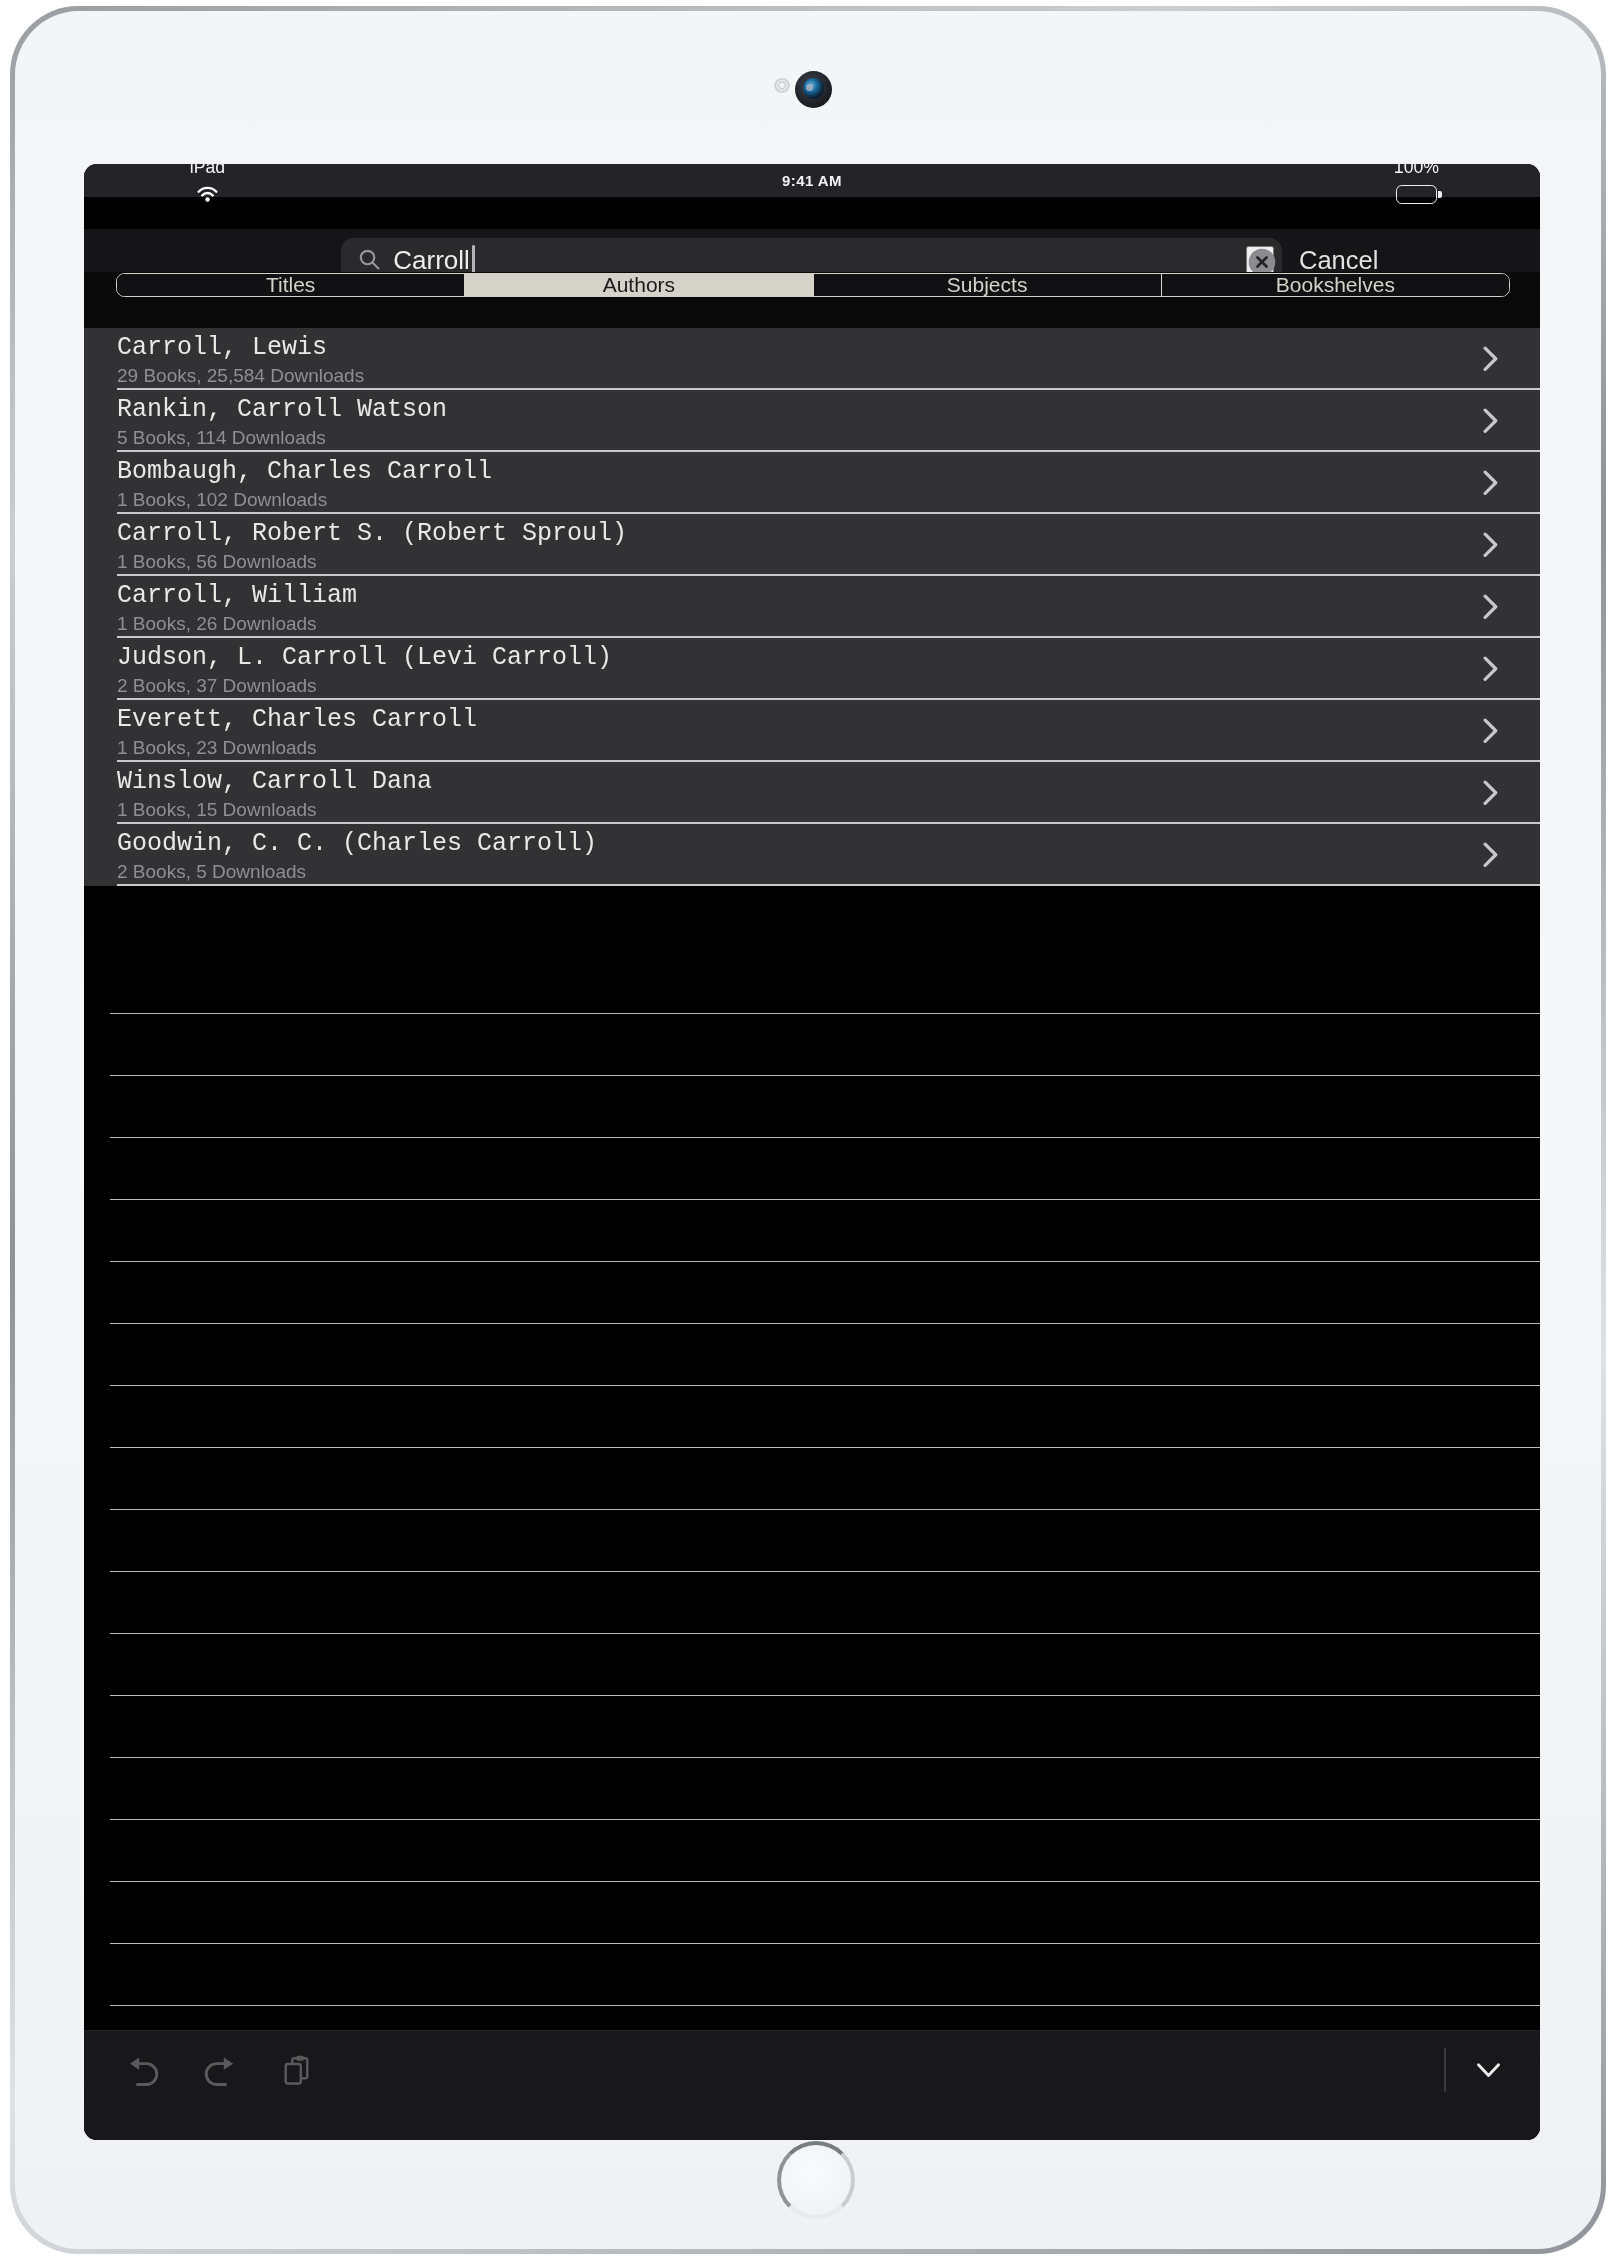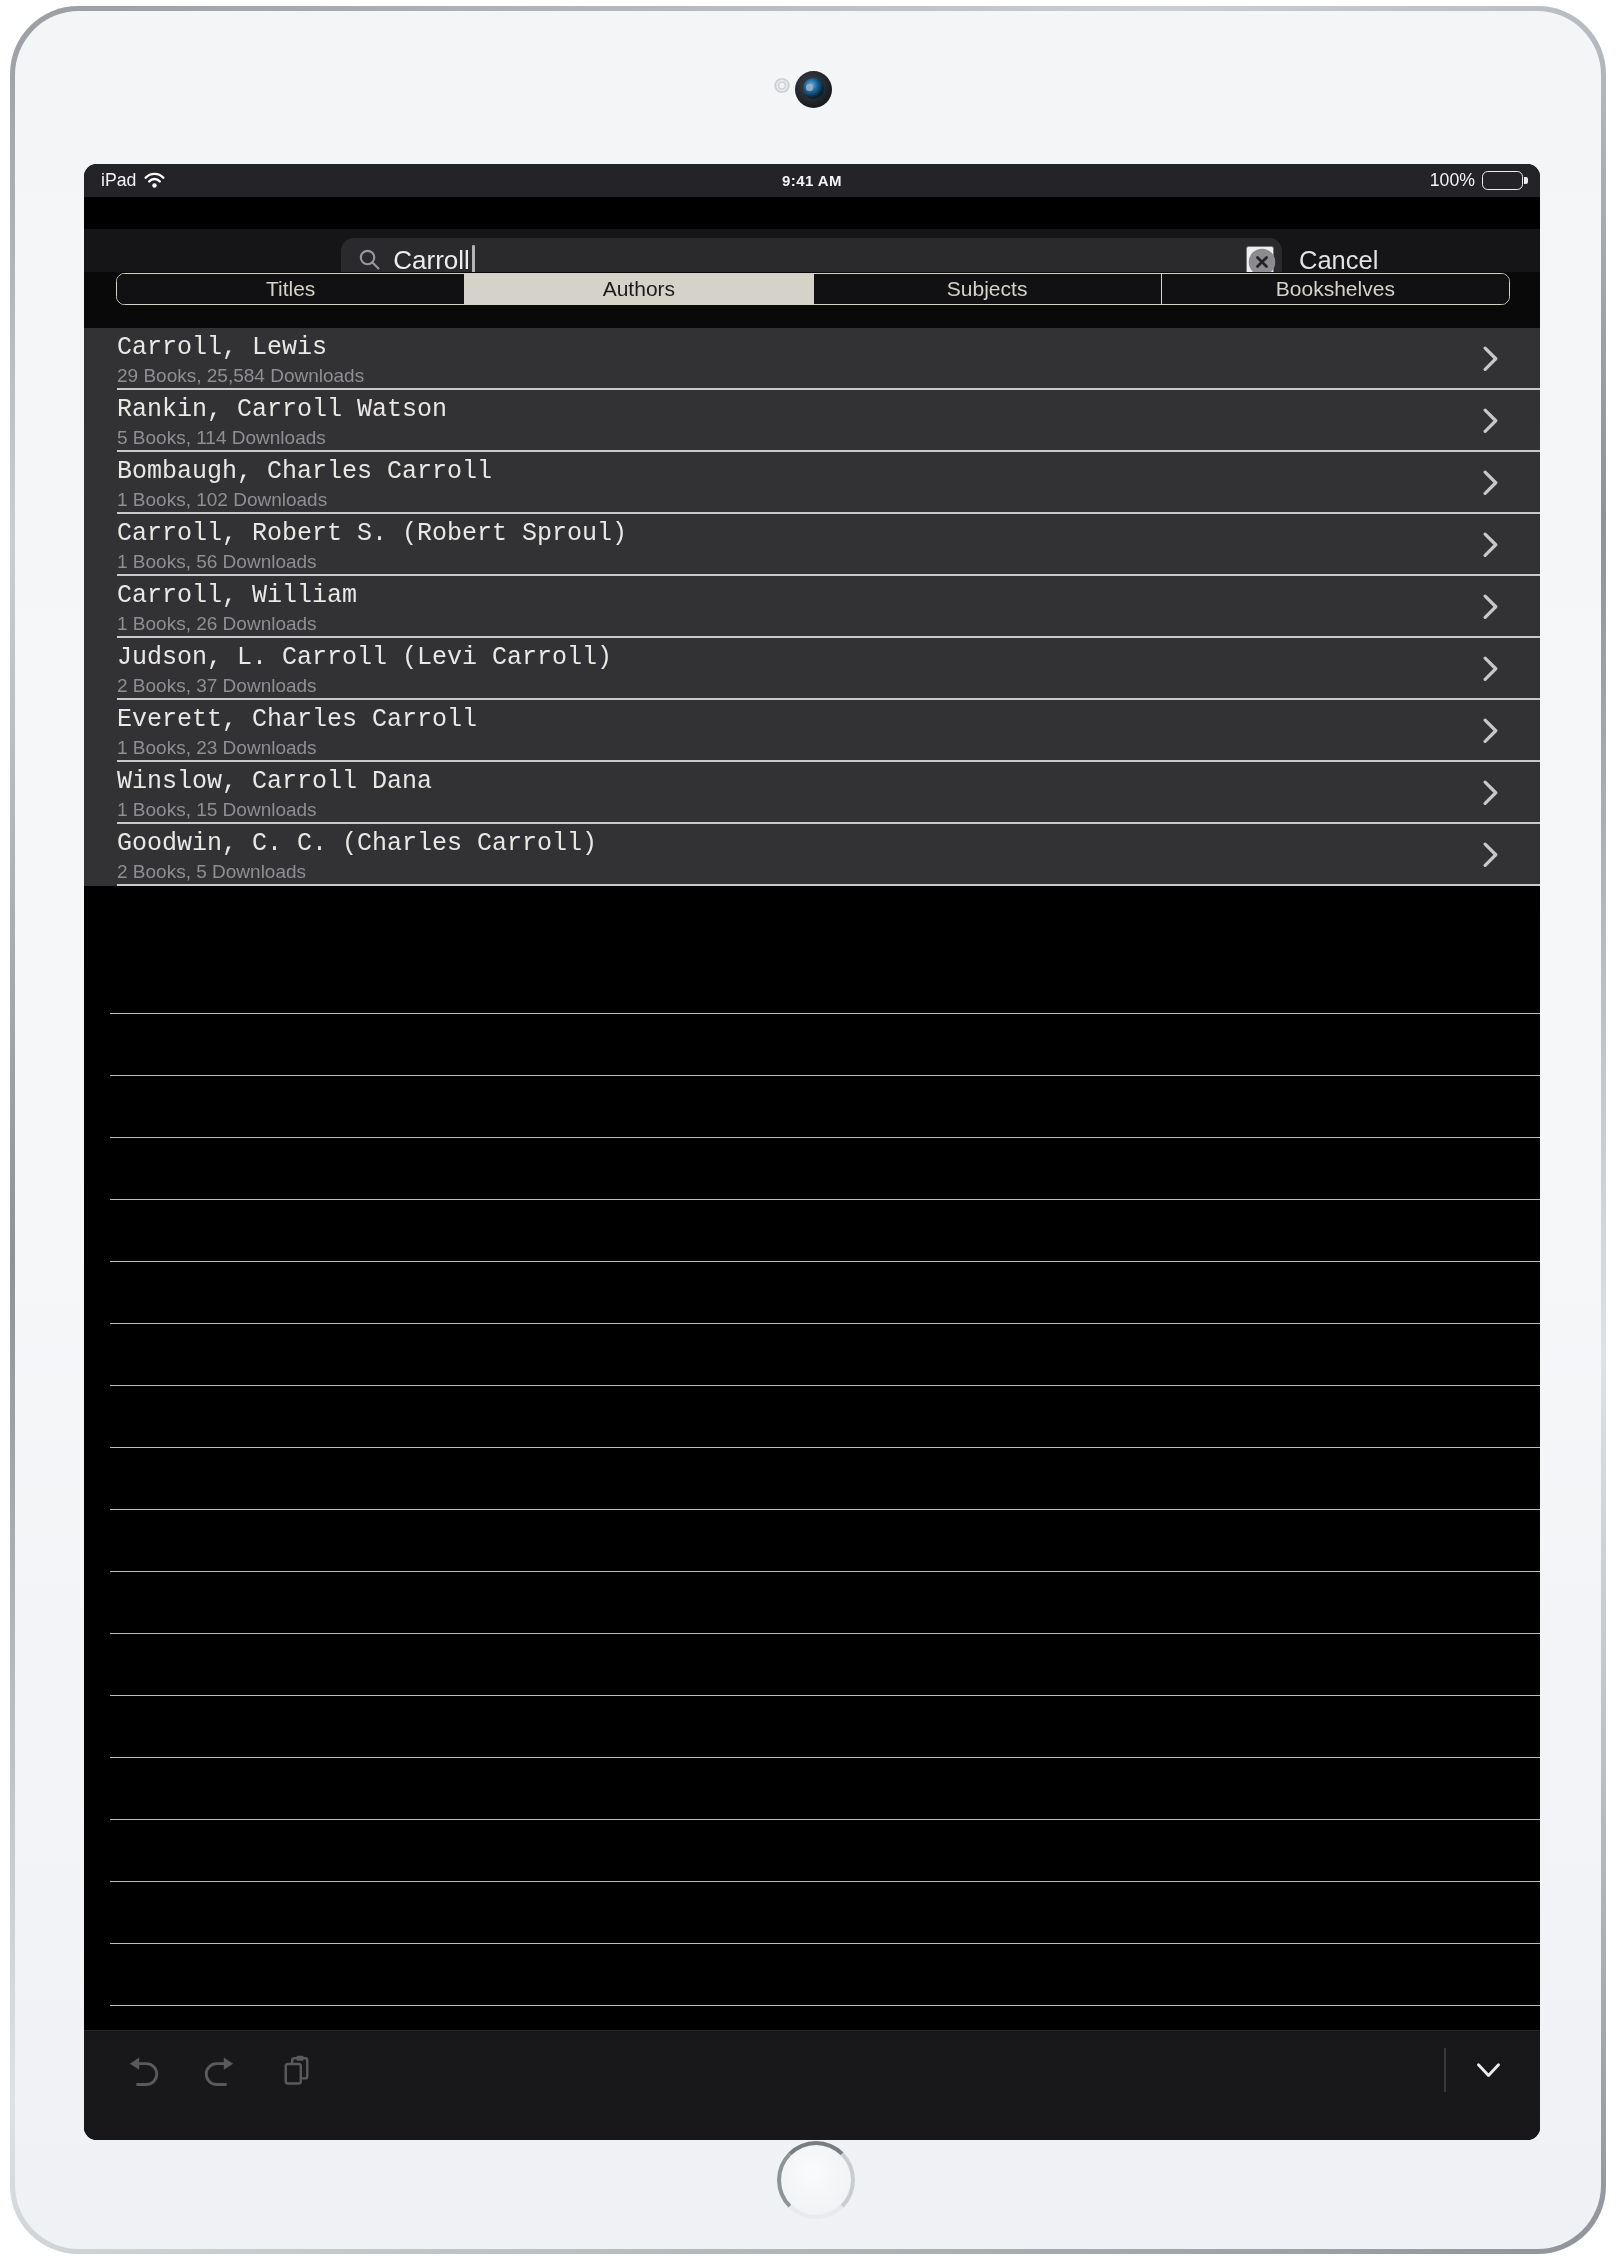--- a/index.html
+++ b/index.html
@@ -44,21 +44,21 @@
     position:absolute; left:69px; top:153px; width:1456px; height:1976px;
     background:#000; border-radius:12.8px; overflow:hidden;
   }
 
   
   .statusbar {
     position:absolute; left:0; top:0; width:100%; height:33px; background:#242428;
     display:flex; align-items:center; justify-content:space-between; padding:0 17px;
     color:#f4f4f6; font-size:17.7px;
   }
-  .sb-left, .sb-right { display:flex; align-items:center; gap:7px; width:213px; }
+  .sb-left, .sb-right { display:flex; align-items:center; gap:7px; width:213px;flex-direction:column; }
   .sb-right { justify-content:flex-end; }
   .sb-time { font-weight:700; font-size:15px; letter-spacing:0.4px; }
   .battery { position:relative; width:41px; height:19px; border:1.8px solid #ededef; border-radius:5.7px; padding:1.8px; }
   .battery .fill { width:100%; height:100%; border-radius:2.8px; background:#ffffff; }
   .battery .nub { position:absolute; right:-5.7px; top:5px; width:3.5px; height:7.8px; border-radius:0 2.1px 2.1px 0; background:#ededef; }
 
   
   .search-area { position:absolute; left:0; top:33px; width:100%; height:92px; background:#151517;margin-top:32px; }
   .search-field {
     position:absolute; left:257px; top:9.2px; width:941px; height:45px;
@@ -70,21 +70,21 @@
   .clear-btn { position:absolute; right:8.5px; top:8.5px; width:28px; height:28px; cursor:pointer; }
   .cancel-btn {
     position:absolute; left:1215px; top:9.2px; height:45px; display:flex; align-items:center;
     color:#e2e2e4; font-size:25.5px; cursor:pointer; background:none; border:none;
     font-family:inherit;
   }
 
   
   .tabs-strip { position:absolute; left:0; top:108px; width:100%; height:56px; background:#09090a; }
   .tabs {
-    position:absolute; left:32px; top:1.4px; width:1394px; height:32px;
+    position:absolute; left:32px; top:1.4px; width:1394px; height:24px;
     border:1.4px solid #d5d2c9; border-radius:8.5px; overflow:hidden;
     display:flex;
   }
   .tab {
     flex:1 1 0; display:flex; align-items:center; justify-content:center;
     color:#d5d2c9; font-size:21px; cursor:pointer; background:#111113;
   }
   .tab + .tab { border-left:1.4px solid #d5d2c9; }
   .tab.selected { background:#d5d2c9; color:#1b1b1d; }
 

